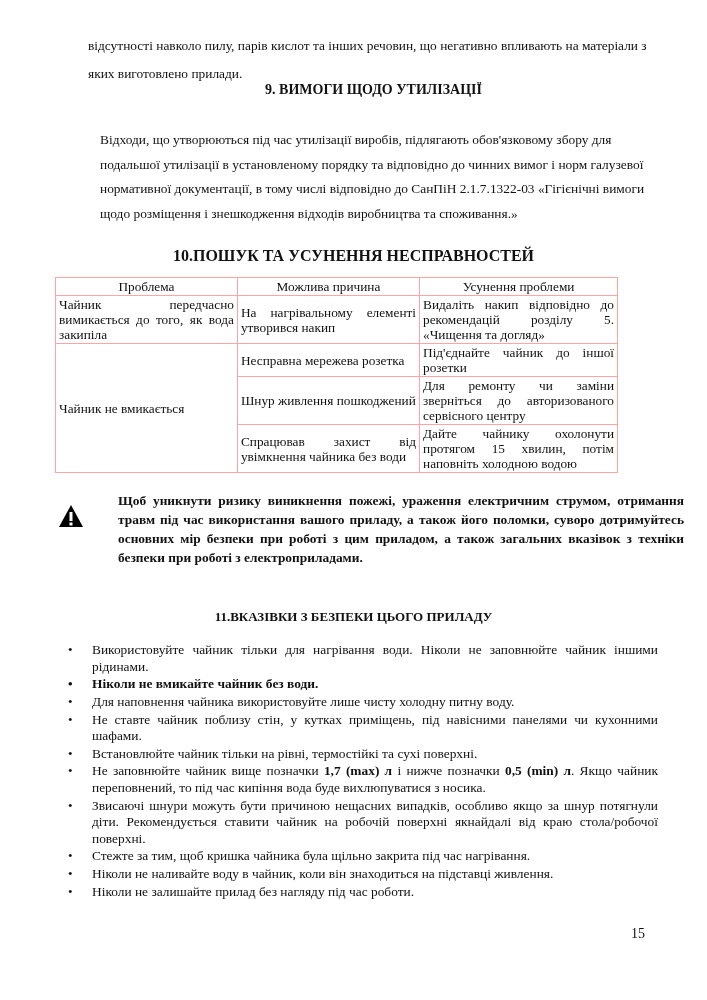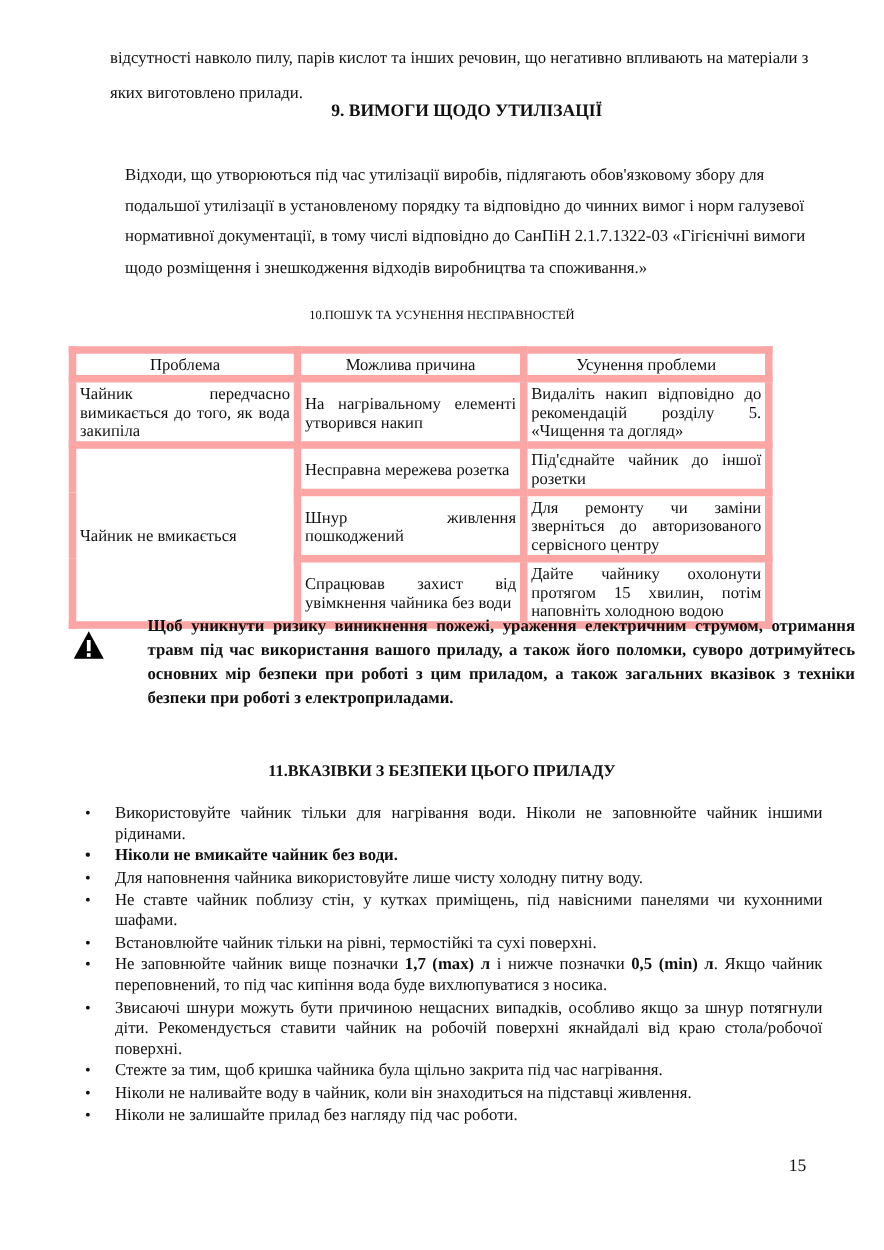--- a/index.html
+++ b/index.html
@@ -4,27 +4,27 @@
 <style>
   html, body { margin: 0; padding: 0; background: #ffffff; }
   body {
     width: 707px; height: 1000px; position: relative; overflow: hidden;
     font-family: "Liberation Serif", serif; color: #111; font-size: 13.4px;
   }
   .page { position: absolute; left: 0; top: 0; width: 602px; height: 1000px; }
   .para1 { position: absolute; left: 88px; top: 32px; width: 560px; line-height: 28px; }
   .h9 { position: absolute; left: 0; width: 707px; top: 82px; text-align: center; font-weight: bold; font-size: 14px; padding-left: 20px; }
   .para2 { position: absolute; left: 88px; top: 128px; width: 570px; line-height: 24.5px; text-indent: 0; margin-left: 12px; }
-  .h10 { position: absolute; left: 0; width: 707px; top: 247px; text-align: center; font-weight: normal; font-size: 10px; }
+  .h10 { position: absolute; left: 0; width: 707px; top: 247px; text-align: center; font-weight: bold; font-size: 16px; }
   table.trouble {
     position: absolute; left: 55px; top: 277px; width: 563px;
     border-collapse: collapse; font-size: 13.3px; line-height: 15px;
   }
   table.trouble th, table.trouble td {
-    border: 6px solid #fca5a5; padding: 1px 3px; vertical-align: middle;
+    border: 1px solid #fca5a5; padding: 1px 3px; vertical-align: middle;
   }
   table.trouble th { font-weight: normal; text-align: center; }
   table.trouble td { text-align: justify; text-align-last: left; }
   .c1 { width: 177px; } .c2 { width: 177px; } .c3 { width: 193px; }
   .warn { position: absolute; left: 58px; top: 491px; width: 600px; }
   .warn-icon { position: absolute; left: 0; top: 13px; width: 26px; height: 24px; }
   .warn-text {
     position: absolute; left: 30px; top: 0; width: 566px;
     font-weight: bold; font-size: 13.4px; line-height: 19px; text-align: justify; margin-left: 30px;
   }

